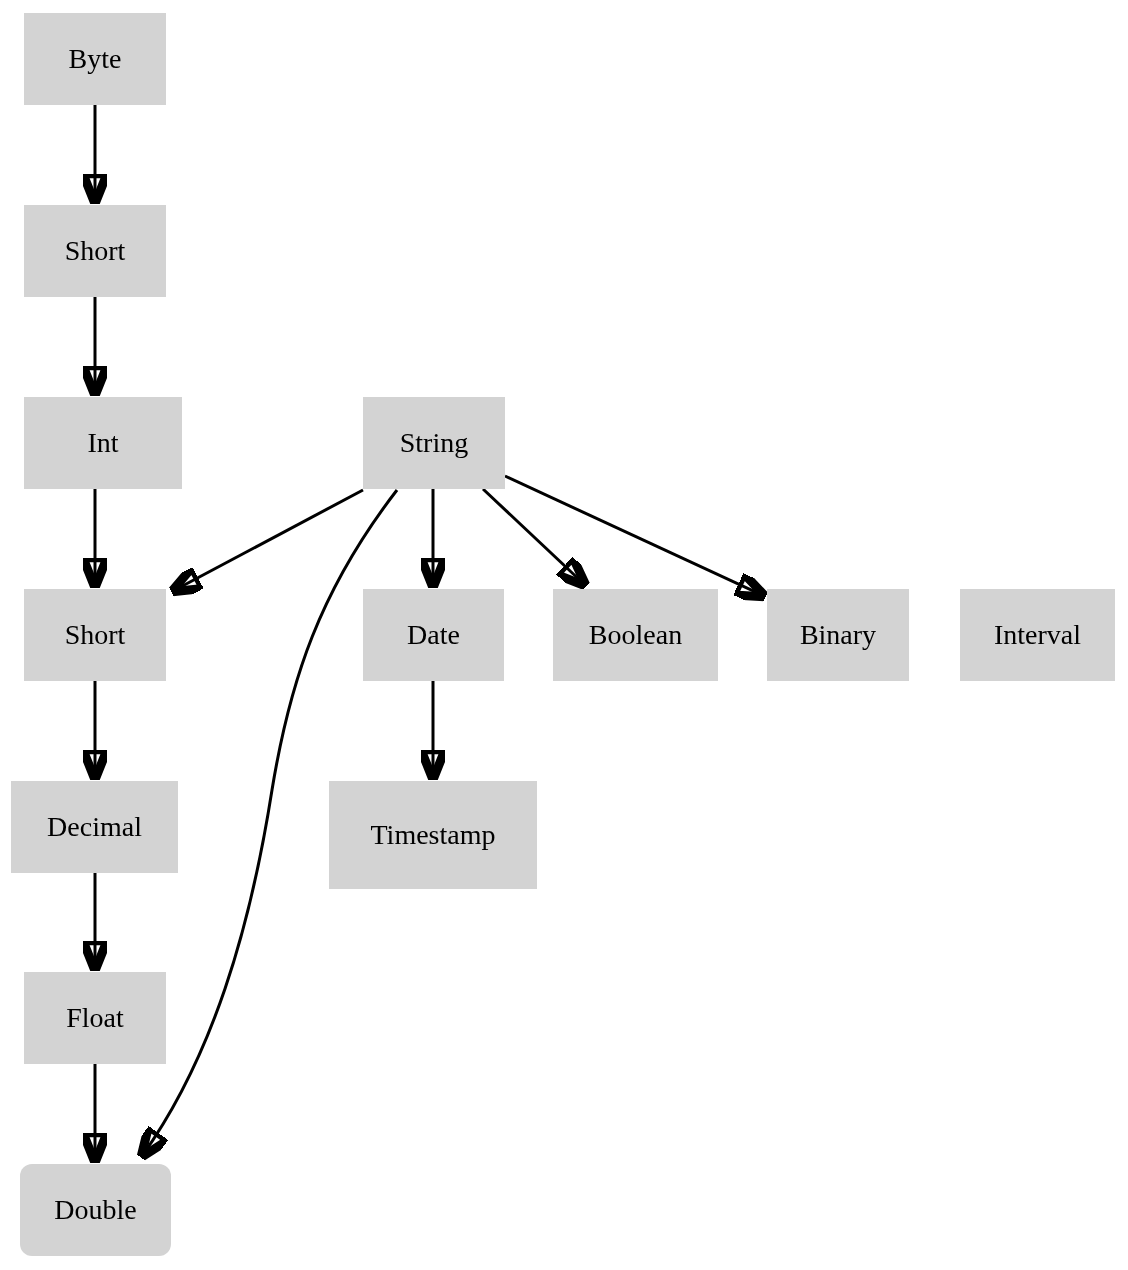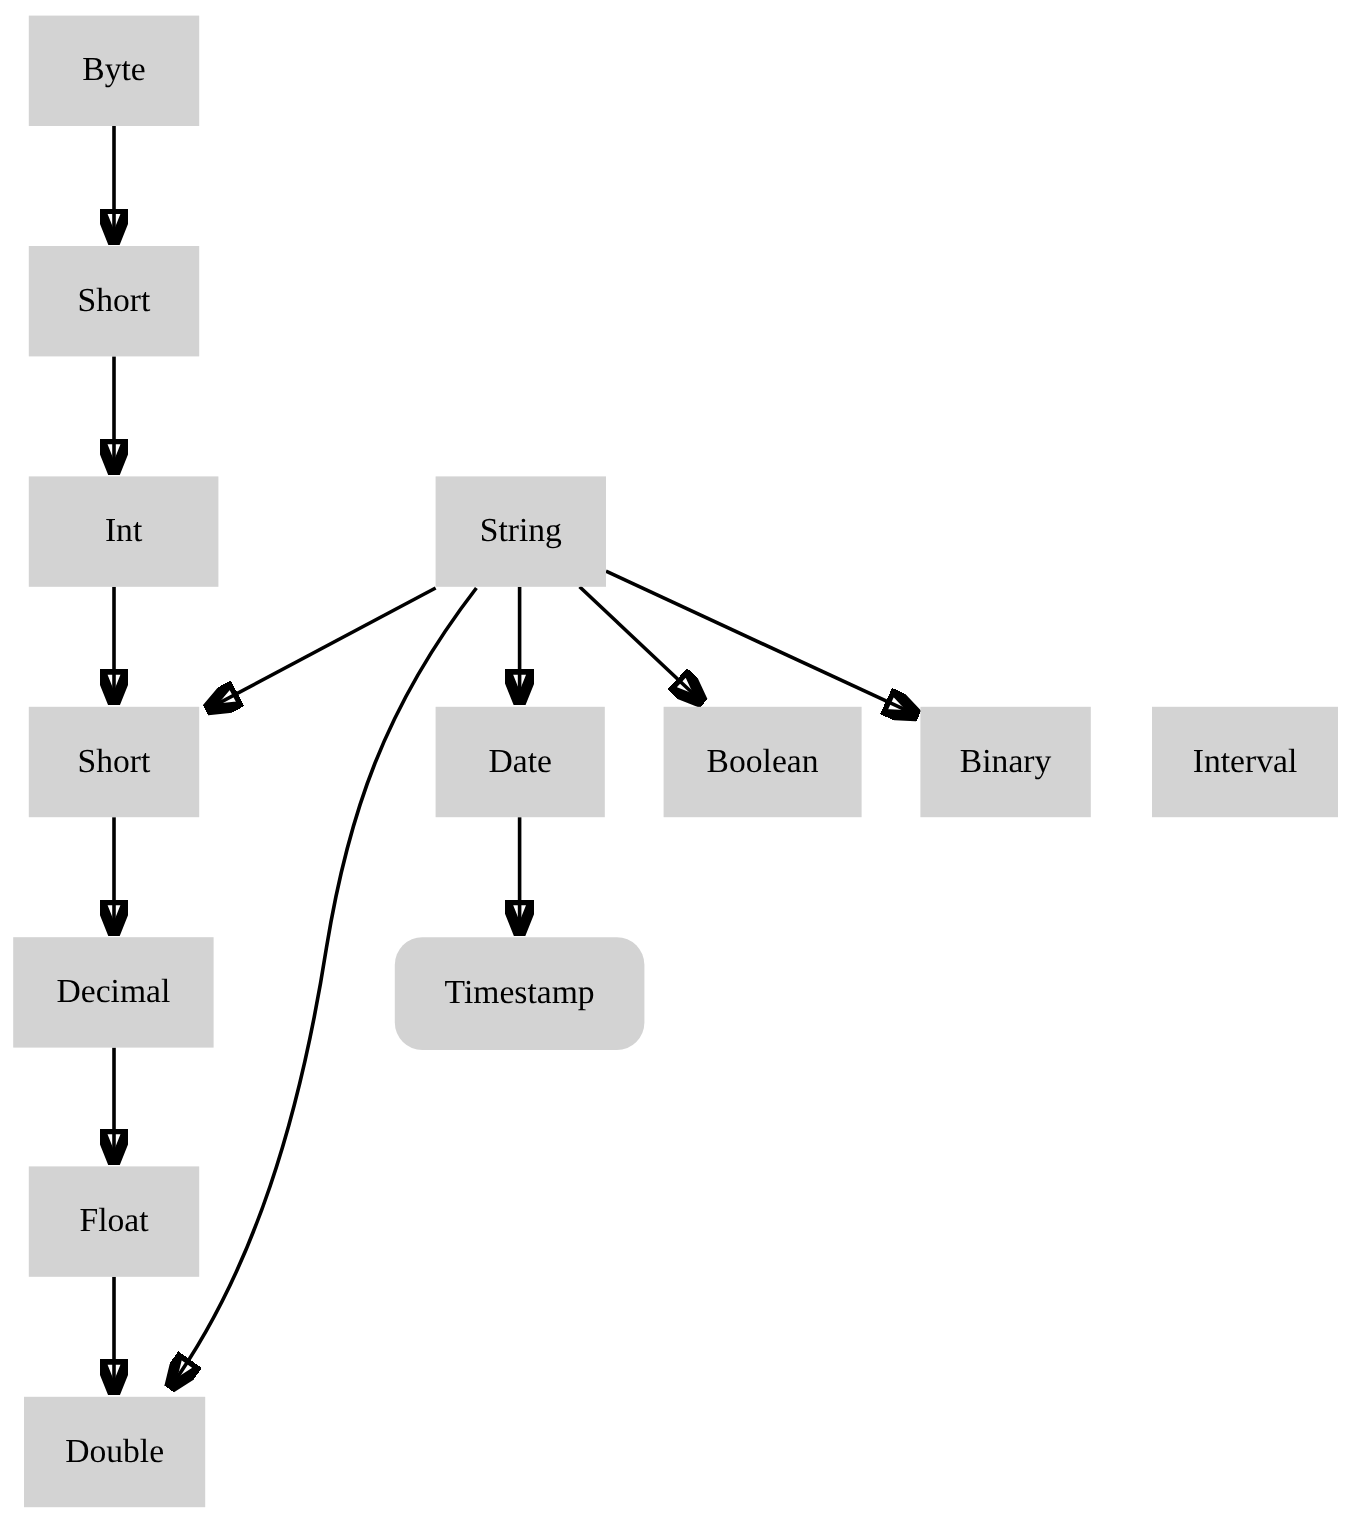--- a/index.html
+++ b/index.html
@@ -40,24 +40,24 @@
     line-height: 1;
     white-space: nowrap;
   }
   
   .n-byte      { left: 24px;  top: 13px;   width: 142px; height: 92px; }
   .n-short     { left: 24px;  top: 205px;  width: 142px; height: 92px; }
   .n-int       { left: 24px;  top: 397px;  width: 158px; height: 92px; }
   .n-long      { left: 24px;  top: 589px;  width: 142px; height: 92px; }
   .n-decimal   { left: 11px;  top: 781px;  width: 167px; height: 92px; }
   .n-float     { left: 24px;  top: 972px;  width: 142px; height: 92px; align-items: center; }
-  .n-double    { left: 20px;  top: 1164px; width: 151px; height: 92px; }
+  .n-double    { left: 20px;  top: 1164px; width: 151px; height: 92px; border-radius: 12px; }
   .n-string    { left: 363px; top: 397px;  width: 142px; height: 92px; }
   .n-date      { left: 363px; top: 589px;  width: 141px; height: 92px; }
-  .n-timestamp { left: 329px; top: 781px;  width: 208px; height: 94px; border-radius: 23px; }
+  .n-timestamp { left: 329px; top: 781px;  width: 208px; height: 108px; }
   .n-boolean   { left: 553px; top: 589px;  width: 165px; height: 92px; }
   .n-binary    { left: 767px; top: 589px;  width: 142px; height: 92px; }
   .n-interval  { left: 960px; top: 589px;  width: 155px; height: 92px; }
 </style>
 </head>
 <body>
 
 <div class="canvas">
 
   <svg class="edges" viewBox="0 0 1128 1270" xmlns="http://www.w3.org/2000/svg">

